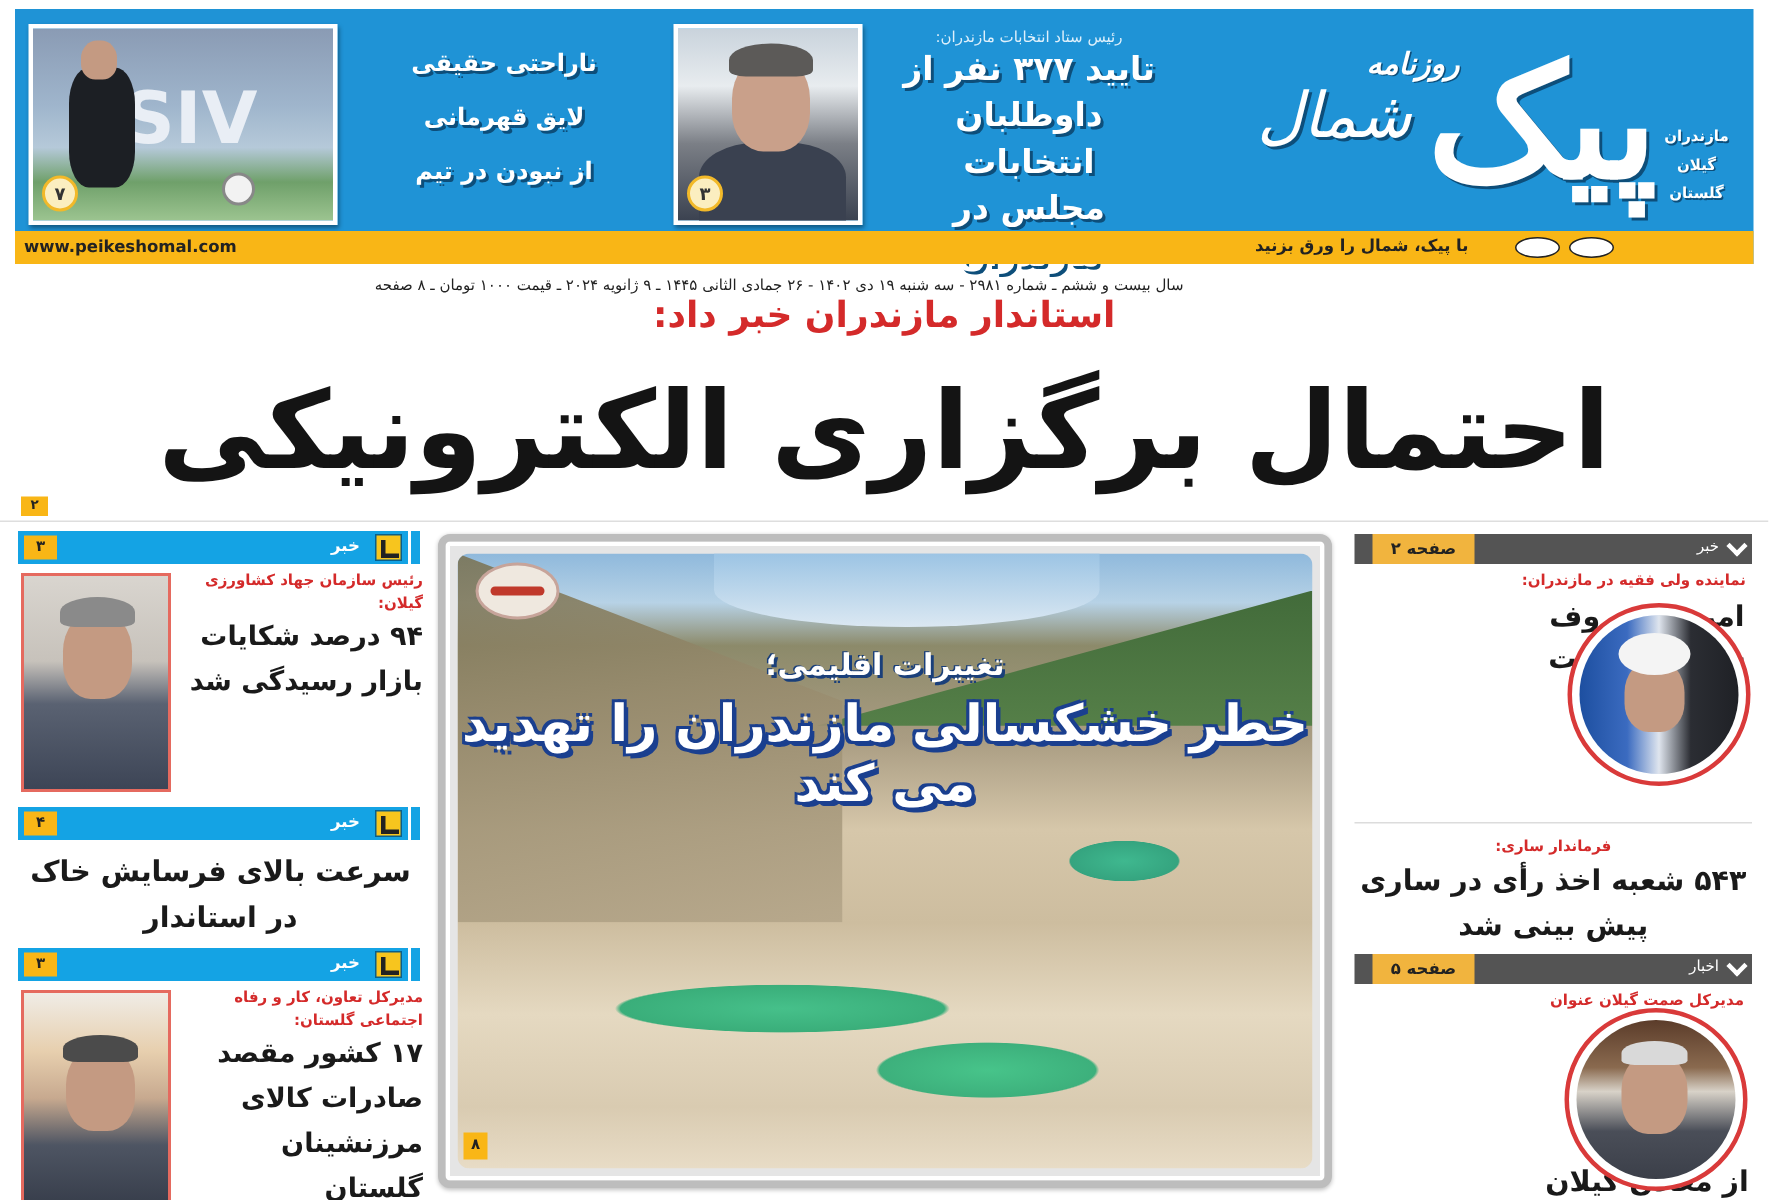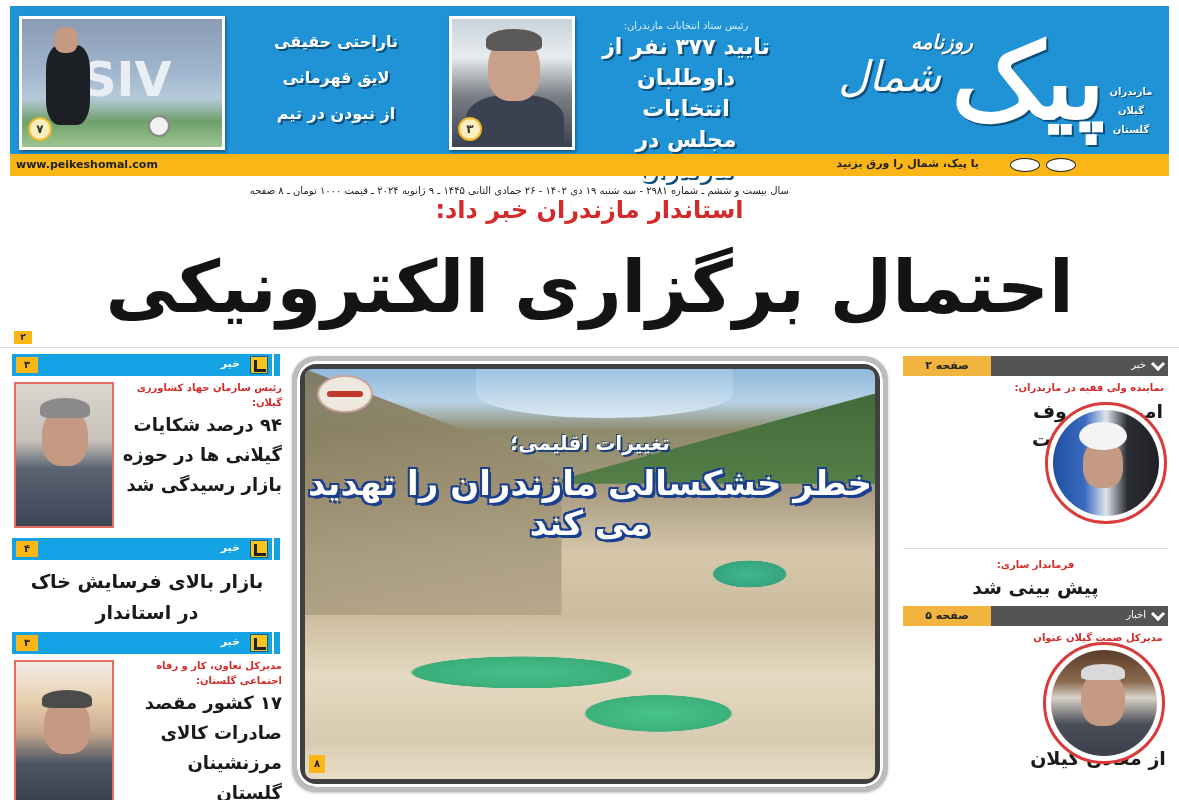--- a/index.html
+++ b/index.html
@@ -58,40 +58,40 @@
   .news-left .thumb { position: absolute; left: 2px; top: 2px; width: 100px; height: 146px; border: 2px solid #e56a5f; overflow: hidden; background: linear-gradient(180deg, #d9d5cf 0%, #c7c2bb 40%, #5a6272 60%, #3d4556 100%); }
   .news-left .text { position: absolute; right: 0; top: 0; width: 162px; text-align: right; }
   .kicker-red { color: #d42a2a; font-size: 10px; line-height: 15px; font-weight: bold; }
   .news-head { color: #1a1a1a; font-size: 18px; line-height: 30px; font-weight: bold; }
   .news-center { text-align: center; padding: 2px 0 4px; }
   .news-center .news-head { font-size: 19px; line-height: 31px; }
   .news-left.tall { height: 164px; }
   .news-left.tall .thumb { height: 160px; background: linear-gradient(180deg, #f0ece6 0%, #e7cfae 25%, #c7a98f 45%, #4e5563 65%, #2f3542 100%); }
 
   
-  .feature { position: absolute; left: 292px; top: 356px; width: 596px; height: 436px; border: 5px solid #bdbdbd; border-radius: 24px; background: #404040; padding: 8px; box-shadow: inset 0 0 0 3px #ffffff, 0 1px 3px rgba(0,0,0,0.25); }
+  .feature { position: absolute; left: 292px; top: 356px; width: 596px; height: 436px; border: 5px solid #bdbdbd; border-radius: 8px; background: #e5e5e5; padding: 8px; box-shadow: inset 0 0 0 3px #ffffff, 0 1px 3px rgba(0,0,0,0.25); }
   .feature-photo { position: relative; width: 100%; height: 100%; border-radius: 8px; overflow: hidden;
     background:
       radial-gradient(ellipse 120px 30px at 62% 84%, #47c48a 0%, #3db07c 60%, transparent 62%),
       radial-gradient(ellipse 180px 26px at 38% 74%, #46c08a 0%, #3aae7a 60%, transparent 62%),
       radial-gradient(ellipse 60px 22px at 78% 50%, #3fb88f 0%, #35a47f 60%, transparent 62%),
       linear-gradient(180deg, #8fb9dc 0%, #b7d2e6 8%, #8c8a6a 15%, #a99c82 30%, #d6c7aa 45%, #cdbd9f 60%, #e5d9c1 75%, #d9cbb1 90%, #e8dcc6 100%); }
   .feature-photo .hill-l { position: absolute; left: 0; top: 0; width: 45%; height: 60%; background: linear-gradient(170deg, #7a7456 0%, #968a6c 40%, #b5a68a 100%); clip-path: polygon(0 0, 100% 40%, 100% 100%, 0 100%); opacity: 0.9; }
   .feature-photo .hill-r { position: absolute; right: 0; top: 6%; width: 58%; height: 22%; background: linear-gradient(180deg, #426b3a 0%, #557f48 100%); clip-path: polygon(0 100%, 100% 0, 100% 100%); }
   .feature-photo .sky { position: absolute; left: 30%; top: 0; width: 45%; height: 12%; background: linear-gradient(180deg, #9cc4e4 0%, #dbe8f2 100%); border-radius: 0 0 50% 50%; }
   .feature-stamp { position: absolute; left: 12px; top: 6px; width: 56px; height: 38px; border-radius: 50%; background: #efe8df; border: 2px solid #c7a49a; }
   .feature-stamp::after { content: ""; position: absolute; left: 8px; top: 14px; width: 36px; height: 6px; background: #c0392b; border-radius: 3px; }
   .feature-kicker { position: absolute; top: 62px; width: 100%; text-align: center; color: #ffffff; font-size: 20px; font-weight: bold; text-shadow: 2px 2px 0 #1a3f7a, -1px -1px 0 #1a3f7a; }
   .feature-head { position: absolute; top: 94px; width: 100%; text-align: center; color: #ffffff; font-size: 34px; font-weight: bold; letter-spacing: -1px; text-shadow: 3px 3px 0 #1a3f8f, -2px -2px 0 #1a3f8f, 2px -2px 0 #1a3f8f, -2px 2px 0 #1a3f8f; }
   .feature-page { position: absolute; left: 4px; bottom: 6px; width: 16px; height: 18px; background: #f9b616; color: #222; font-size: 10px; font-weight: bold; text-align: center; line-height: 18px; }
 
   
   .col-right { position: absolute; left: 903px; top: 356px; width: 265px; }
   .graybar { position: relative; height: 20px; background: #545454; margin-bottom: 4px; }
-  .graybar .gb-page { position: absolute; left: 0; top: 0; width: 88px; height: 20px; background: #f1b43e; color: #222; font-size: 11px; font-weight: bold; text-align: center; line-height: 20px; }
+  .graybar .gb-page { position: absolute; left: 12px; top: 0; width: 68px; height: 20px; background: #f1b43e; color: #222; font-size: 11px; font-weight: bold; text-align: center; line-height: 20px; }
   .graybar .gb-label { position: absolute; right: 22px; top: 3px; color: #ffffff; font-size: 10px; }
   .graybar .gb-chev { position: absolute; right: 5px; top: 3px; width: 10px; height: 10px; border-right: 3px solid #fff; border-bottom: 3px solid #fff; transform: rotate(45deg); }
   .news-right { position: relative; }
   .news-right .circ { position: absolute; left: 142px; width: 122px; height: 122px; border-radius: 50%; border: 3px solid #d93a3a; padding: 5px; background: #ffffff; }
   .news-right .circ-inner { width: 100%; height: 100%; border-radius: 50%; overflow: hidden; }
   .news-right .text { width: 140px; text-align: center; }
   .news-right .news-head { font-size: 19px; line-height: 28px; }
 
   .sep { height: 1px; background: #dcdcdc; margin: 6px 0 8px; }
 </style>
@@ -163,33 +163,32 @@
     <span class="bb-page">۳</span>
   </div>
   <div class="news-left">
     <div class="thumb">
       <div class="face" style="left:26px; top:24px; width:46px; height:58px;"></div>
       <div class="face" style="left:24px; top:14px; width:50px; height:20px; background:#8a8a8a; border-radius:50% 50% 20% 20%;"></div>
     </div>
     <div class="text">
       <div class="kicker-red">رئیس سازمان جهاد کشاورزی گیلان:</div>
       <div class="news-head">۹۴ درصد شکایات</div>
-      <div class="news-head">گیلانی ها در حوزه</div>
       <div class="news-head">بازار رسیدگی شد</div>
     </div>
   </div>
 
   <div class="bluebar">
     <span class="bb-stripes"></span>
     <span class="bb-icon"></span>
     <span class="bb-label">خبر</span>
     <span class="bb-page">۴</span>
   </div>
   <div class="news-center">
-    <div class="news-head">بازار بالای فرسایش خاک</div>
+    <div class="news-head">سرعت بالای فرسایش خاک</div>
     <div class="news-head">در استاندار</div>
   </div>
 
   <div class="bluebar">
     <span class="bb-stripes"></span>
     <span class="bb-icon"></span>
     <span class="bb-label">خبر</span>
     <span class="bb-page">۳</span>
   </div>
   <div class="news-left tall">
@@ -237,20 +236,21 @@
       <div class="news-head">امر به معروف</div>
       <div class="news-head">سبب پیشرفت</div>
       <div class="news-head">جامعه</div>
       <div class="news-head">می شود</div>
     </div>
   </div>
   <div class="sep"></div>
 
   <div class="news-center" style="padding-top:0;">
     <div class="kicker-red">فرماندار ساری:</div>
+    <div class="news-head" style="font-size:19px; line-height:30px;">۵۴۳ شعبه اخذ رأی در ساری</div>
     <div class="news-head" style="font-size:19px; line-height:30px;">پیش بینی شد</div>
   </div>
 
   <div class="graybar">
     <span class="gb-chev"></span>
     <span class="gb-label">اخبار</span>
     <span class="gb-page">صفحه ۵</span>
   </div>
   <div class="news-right" style="height:140px;">
     <div class="circ" style="top:12px; left:140px;">

